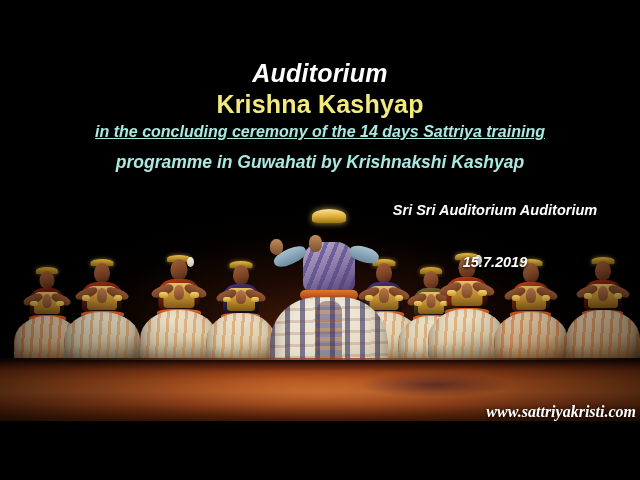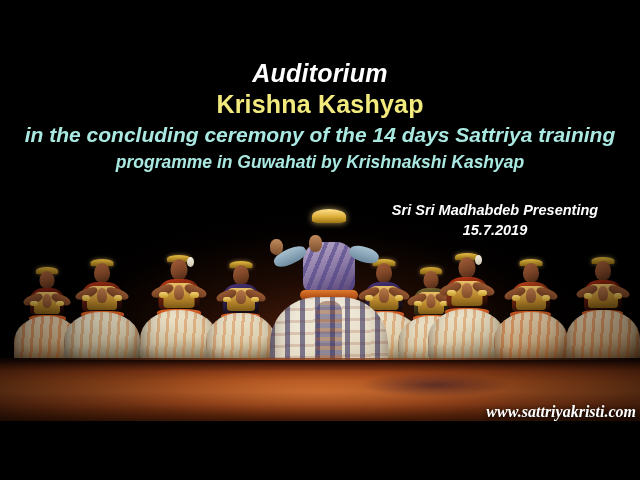--- a/index.html
+++ b/index.html
@@ -194,36 +194,36 @@
     position:absolute; top:59px; font-size:25px; font-weight:bold; font-style:italic;
     color:#ffffff; letter-spacing:.2px;
     text-shadow:0 1px 3px rgba(0,0,0,.9);
   }
   #piece-title{
     position:absolute; top:90px; font-size:25px; font-weight:bold;
     color:#f2ea7d; letter-spacing:.2px;
     text-shadow:0 1px 3px rgba(0,0,0,.95);
   }
   #subtitle-1{
-    position:absolute; top:123px; font-size:21px; font-weight:bold; font-style:italic;
-    color:#a9e9e2; text-shadow:0 1px 3px rgba(0,0,0,.95);
+    position:absolute; top:123px; font-size:16px; font-weight:bold; font-style:italic;
+    color:#a9e9e2; text-shadow:0 1px 3px rgba(0,0,0,.95);text-decoration:underline;
   }
   #subtitle-2{
     position:absolute; top:152px; font-size:17.5px; font-weight:bold; font-style:italic;
     color:#a9e9e2; text-shadow:0 1px 3px rgba(0,0,0,.95);
   }
   #venue-block{
     position:absolute; left:360px; top:200px; width:270px; text-align:center;
     color:#ffffff; font-weight:bold; font-style:italic;
     text-shadow:0 1px 3px rgba(0,0,0,.95);
   }
   #venue-block div{ white-space:nowrap; }
   #venue-name{ font-size:14.5px; line-height:20px; }
   #venue-place{ font-size:14.5px; line-height:21px; }
-  #event-date{ font-size:14.5px; line-height:21px; }
+  #event-date{ font-size:14.5px; line-height:21px;margin-top:32px; }
   #watermark{
     position:absolute; left:460px; top:403px; width:176px; text-align:right;
     font-family:"Liberation Serif", serif; font-style:italic; font-weight:bold;
     font-size:16px; color:#ffffff;
     text-shadow:0 1px 4px rgba(0,0,0,.95);
   }
 </style>
 </head>
 <body>
 
@@ -379,17 +379,17 @@
 </div>
 
 <div id="title-block">
   <div class="line" id="presenting">Auditorium</div>
   <div class="line" id="piece-title">Krishna Kashyap</div>
   <div class="line" id="subtitle-1">in the concluding ceremony of the 14 days Sattriya training</div>
   <div class="line" id="subtitle-2">programme in Guwahati by Krishnakshi Kashyap</div>
 </div>
 
 <div id="venue-block">
-  <div id="venue-name">Sri Sri Madhabdeb Presenting</div>
+  <div id="venue-name">Sri Sri Auditorium Auditorium</div>
   <div id="event-date">15.7.2019</div>
 </div>
 
 <div id="watermark">www.sattriyakristi.com</div>
 
 </body></html>

